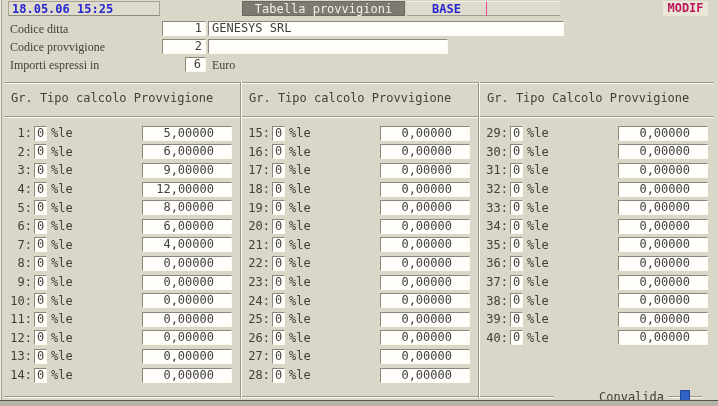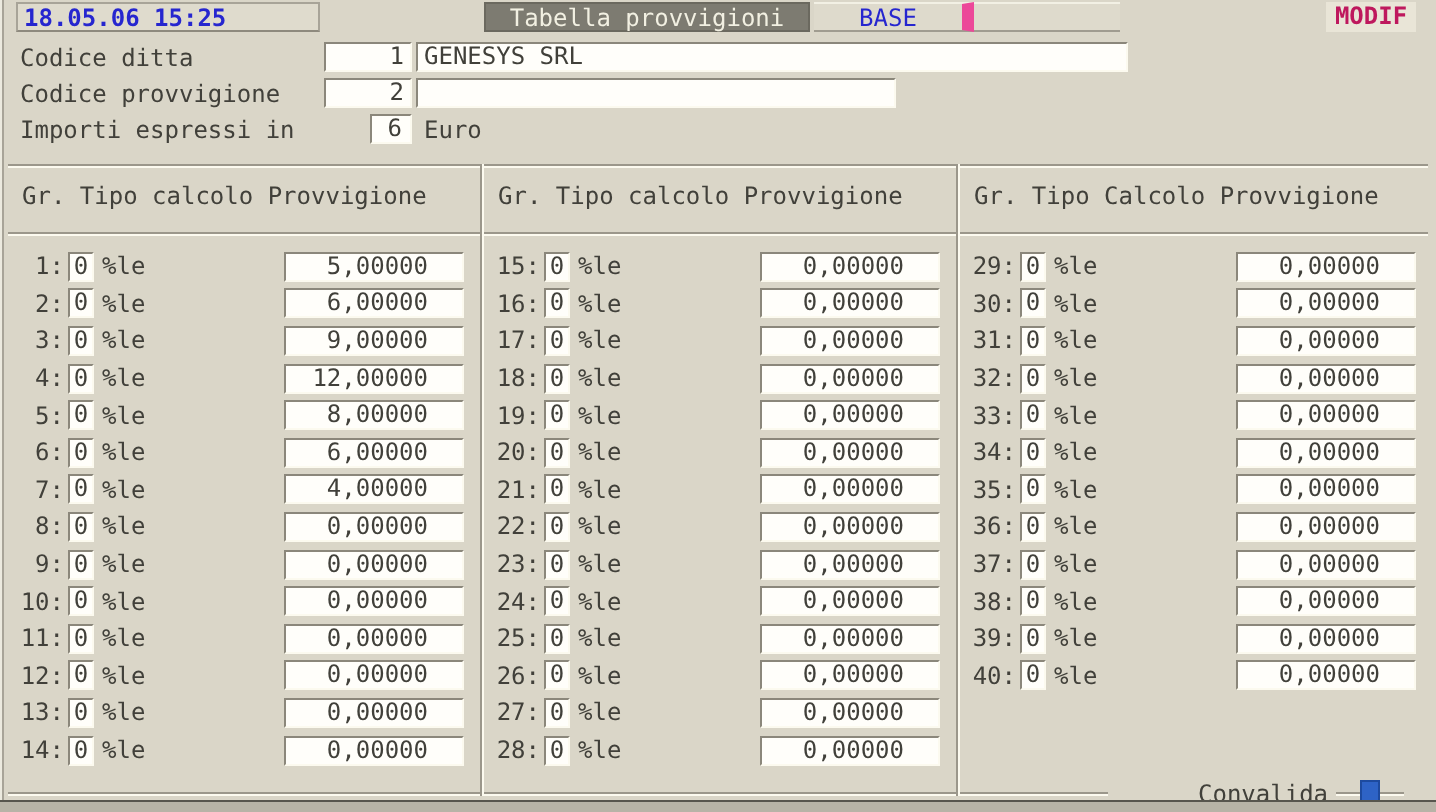--- a/index.html
+++ b/index.html
@@ -23,38 +23,38 @@
     background: #dfdbcd;
     border: 1px solid #a8a498; border-bottom-color: #8e8a7e;
   }
   .title-tab {
     position: absolute; left: 242px; top: 1px; width: 163px; height: 15px;
     background: #7d7b71; color: #f2f0e2; text-align: center; line-height: 14px;
     border: 1px solid #6b695f;
   }
   .base-tab {
     position: absolute; left: 407px; top: 1px; width: 80px; height: 15px;
-    color: #2626cf; font-weight: normal; text-align: center; line-height: 14px;
+    color: #2626cf; font-weight: bold; text-align: center; line-height: 14px;
     background: #dedacc;
-    border-bottom: 1px solid #a09c90; border-right: 6px solid #ec4899;
+    border-bottom: 1px solid #a09c90; border-right: 1px solid #ec4899;
     border-top: 1px solid #f2f0e4;
   }
   .bar-seg {
     position: absolute; left: 487px; top: 1px; width: 73px; height: 15px;
     background: #dedacc;
     border-bottom: 1px solid #a09c90; border-top: 1px solid #f2f0e4;
   }
   .modif {
     position: absolute; left: 663px; top: 1px; width: 45px; height: 15px;
     color: #be185d; font-weight: bold; text-align: center; line-height: 14px;
     background: #e9e5d7;
   }
 
   
-  .label { position: absolute; left: 10px; }
+  .label { position: absolute; left: 10px; font-family: Liberation Serif, serif; }
   .field {
     background: #fffefa;
     border: 1px solid;
     border-color: #8b877b #fcfaef #fcfaef #8b877b;
     height: 15px; line-height: 13px;
   }
   .abs { position: absolute; }
   .code-field { width: 44px; text-align: right; padding-right: 3px; }
   .unit-code-field { width: 21px; text-align: right; padding-right: 4px; }
   .name-field { padding-left: 3px; }

